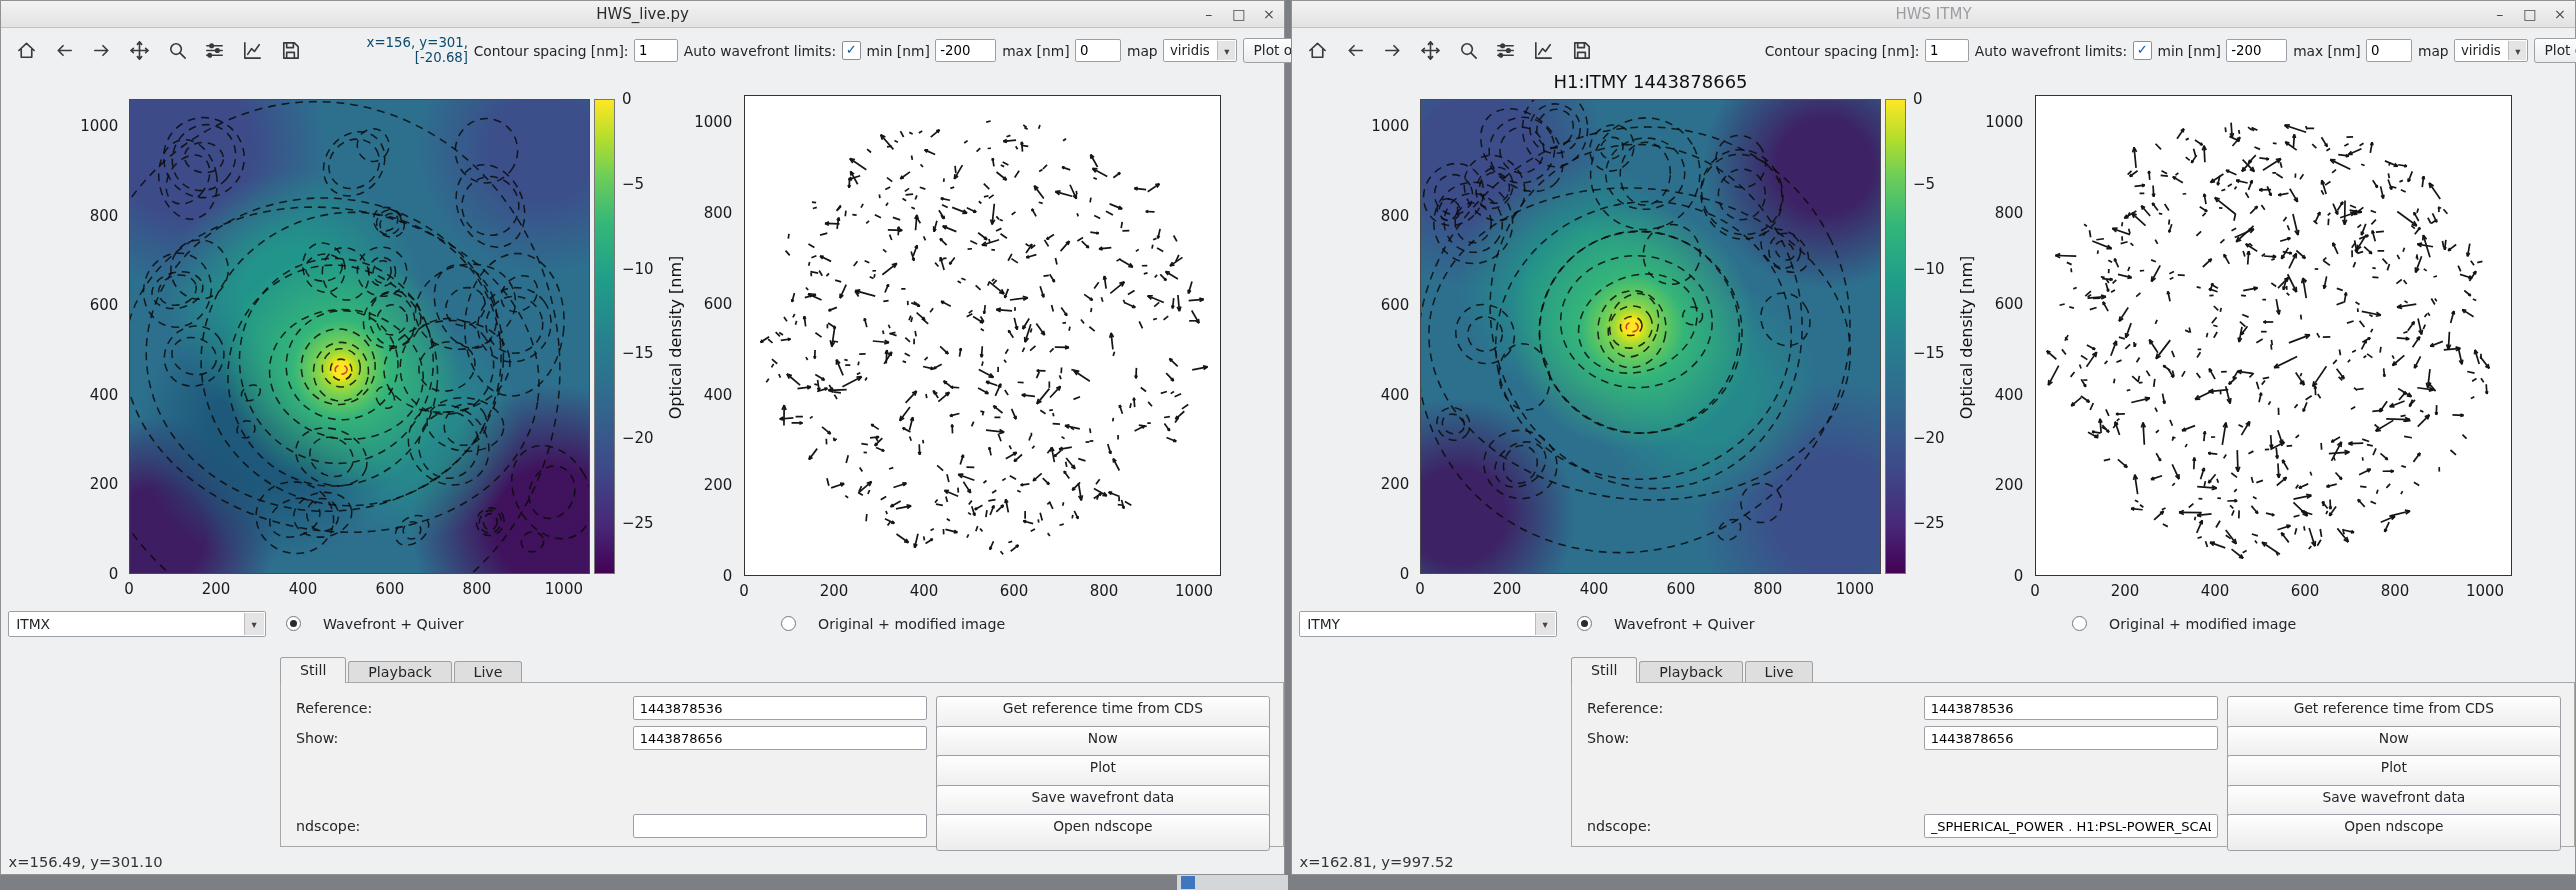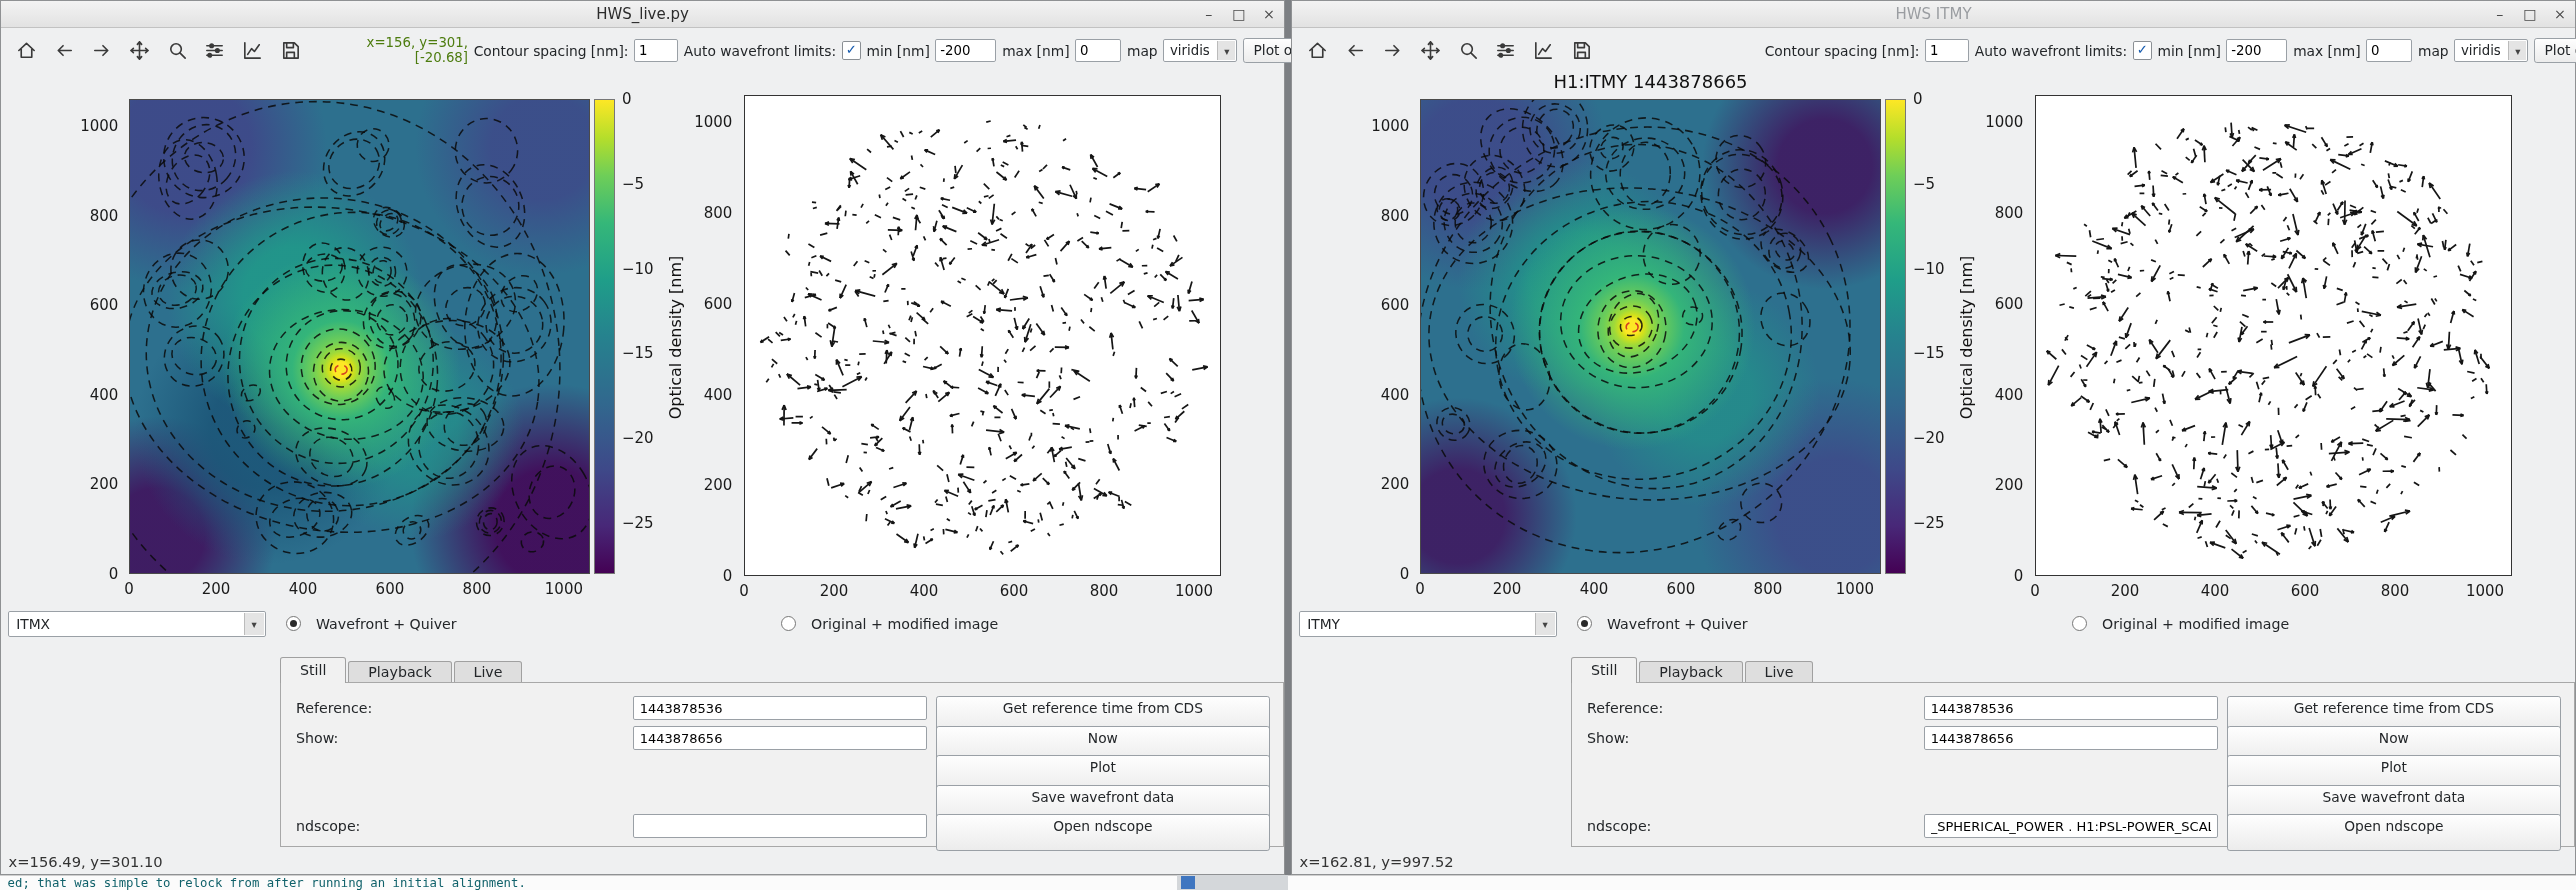--- a/index.html
+++ b/index.html
@@ -5,21 +5,21 @@
   html,body{margin:0;padding:0;background:#6e7175;}
   #screen{position:relative;width:2576px;height:891px;background:#7c7f83;overflow:hidden;font-family:"DejaVu Sans",sans-serif;color:#232629;}
   .window{position:absolute;top:0;width:1285px;height:875px;background:#eff0f1;border:0.9px solid #8f9193;box-sizing:border-box;}
   .titlebar{position:absolute;top:0;left:0;right:0;height:26px;background:linear-gradient(#f3f3f3,#e2e2e2);border-bottom:0.9px solid #c2c2c2;text-align:center;font-size:15px;line-height:26px;color:#2b2b2b;}
   .win-inactive .titlebar{color:#9a9da1;}
   .winbtns{position:absolute;right:7.6px;top:0;height:26px;display:flex;gap:15px;align-items:center;font-size:14.2px;color:#4a4a4a;}
   .winbtn{cursor:default;width:15px;text-align:center;}
   .toolbar{position:absolute;top:26px;left:0;right:0;height:47px;display:flex;align-items:center;padding:0 9.5px;gap:5.7px;box-sizing:border-box;}
   .ticon{width:32px;height:30px;display:flex;align-items:center;justify-content:center;border-radius:2.8px;flex:0 0 auto;}
   .ticon svg{stroke:#3a3a3a;fill:none;stroke-width:1.7;stroke-linecap:round;stroke-linejoin:round;}
-  .coord{margin-left:38px;width:118px;text-align:right;font-size:13.3px;line-height:14.2px;color:#4d7c0f;flex:0 0 auto;}
+  .coord{margin-left:38px;width:118px;text-align:right;font-size:13.3px;line-height:14.2px;color:#0c4a6e;flex:0 0 auto;}
   .tb-label{font-size:13.8px;white-space:nowrap;flex:0 0 auto;}
   .tb-input{background:#fff;border:0.9px solid #9aa0a6;height:23px;line-height:23px;font-size:13.3px;padding:0 3.8px;border-radius:1.9px;box-sizing:border-box;font-family:"DejaVu Sans",sans-serif;flex:0 0 auto;}
   .checkbox{width:17px;height:17px;background:#fff;border:0.9px solid #8a8f94;border-radius:1.9px;font-size:13.3px;line-height:16px;text-align:center;color:#1c5fb0;font-weight:bold;flex:0 0 auto;}
   .selectbox{position:relative;background:#fff;border:0.9px solid #9aa0a6;height:23px;line-height:21px;font-size:13.3px;padding:0 23px 0 5.7px;border-radius:1.9px;box-sizing:border-box;flex:0 0 auto;white-space:nowrap;}
   .selectbox .arr{position:absolute;right:0.9px;top:0.9px;bottom:0.9px;width:17px;background:#e4e4e4;border-left:0.9px solid #bbb;text-align:center;line-height:20px;font-size:10.4px;color:#444;}
   .btn{background:linear-gradient(#fefefe,#ececec);border:0.9px solid #9aa0a6;border-radius:2.8px;font-size:13.8px;height:25px;line-height:23px;text-align:center;box-sizing:border-box;padding:0 9.5px;white-space:nowrap;flex:0 0 auto;cursor:default;}
   .plot-title{position:absolute;left:128px;top:70px;width:461px;text-align:center;font-size:18px;color:#101010;}
   .cbg{position:absolute;left:128px;top:98px;width:461px;height:475px;border:0.9px solid #4a4a4a;box-sizing:border-box;overflow:hidden;}
   .cbg svg{position:absolute;inset:0;width:100%;height:100%;}
   .cbg0{background:
@@ -47,21 +47,21 @@
   .tickbox{position:absolute;}
   .tickbox .tick{position:absolute;font-size:15px;color:#1a1a1a;white-space:nowrap;}
   .cyt{left:79px;top:98px;width:44px;height:475px;}
   .cxt{left:128px;top:577px;width:461px;height:19px;}
   .qyt{left:693px;top:94px;width:44px;height:481px;}
   .qxt{left:743px;top:579px;width:477px;height:19px;}
   .cbart{left:619px;top:98px;width:51px;height:475px;}
   .cbar-label{position:absolute;left:532px;top:327px;width:285px;text-align:center;font-size:16px;white-space:nowrap;transform:rotate(-90deg);color:#111;}
   .selector{position:absolute;left:6.6px;top:610px;width:258px;height:26px;background:#fff;border:0.9px solid #9aa0a6;border-radius:1.9px;box-sizing:border-box;font-size:13.8px;line-height:24px;padding:0 25px 0 7.6px;}
   .selector .arr{position:absolute;right:0.9px;top:0.9px;bottom:0.9px;width:19px;background:#e4e4e4;border-left:0.9px solid #bbb;text-align:center;line-height:22px;font-size:10.4px;color:#444;}
-  .radio{position:absolute;top:613px;display:flex;align-items:center;gap:15px;font-size:14.2px;height:19px;}
+  .radio{position:absolute;top:613px;display:flex;align-items:center;gap:22px;font-size:14.2px;height:19px;}
   .radio .dot{width:15px;height:15px;border:0.9px solid #777;border-radius:50%;background:#fff;position:relative;box-sizing:border-box;}
   .radio.sel .dot::after{content:"";position:absolute;inset:2.8px;background:#2b2b2b;border-radius:50%;}
   .tabs{position:absolute;left:279px;top:656px;display:flex;font-size:14.2px;}
   .tab{border:0.9px solid #a0a0a0;border-bottom:none;padding:0 19px;background:#dedede;border-radius:2.8px 2.8px 0 0;margin-right:1.9px;position:relative;top:3.8px;height:21px;line-height:21px;}
   .tab.active{background:#f1f1f1;top:0;height:25px;line-height:25px;z-index:2;}
   .panel{position:absolute;left:279px;top:681px;width:1004px;height:165px;border:0.9px solid #a8a8a8;background:#f1f1f1;box-sizing:border-box;}
   .frow{position:absolute;left:0;right:0;height:25px;}
   .flabel{position:absolute;left:15px;font-size:14.2px;line-height:25px;}
   .finput{position:absolute;left:352px;width:294px;height:24px;background:#fff;border:0.9px solid #9aa0a6;border-radius:1.9px;box-sizing:border-box;font-size:13px;padding:0 5.7px;font-family:"DejaVu Sans",sans-serif;}
   .fbtn{position:absolute;left:655px;right:13.3px;height:37px;line-height:22px;}
@@ -2496,18 +2496,17 @@
       </div>
       <div class="frow" style="top:131px">
         <span class="flabel">ndscope:</span>
         <input class="finput" value="_SPHERICAL_POWER . H1:PSL-POWER_SCALE_OFFSET" style="">
         <span class="btn fbtn">Open ndscope</span>
       </div>
     </div>
     <div class="status">x=162.81, y=997.52</div>
   </div>
 
-  <div class="logbar">ed; that was simple to relock from after running an initial alignment.</div>
   <div class="chip">
       <span class="sq"></span>
     </div>
 </div>
 
 
 </body></html>

